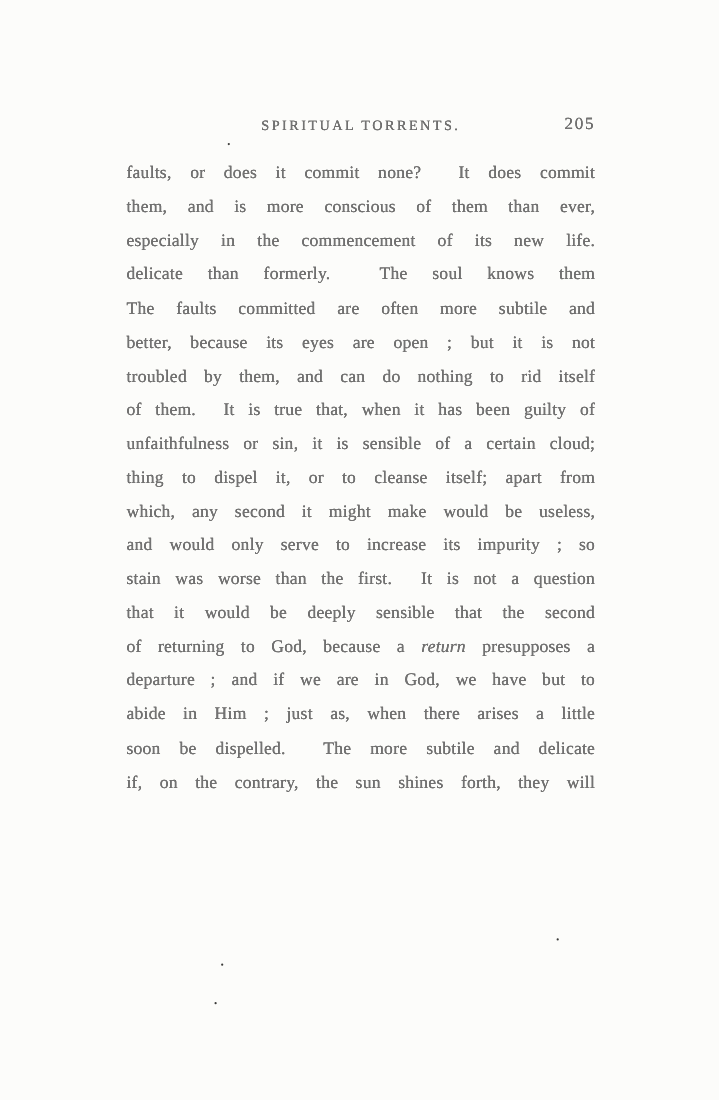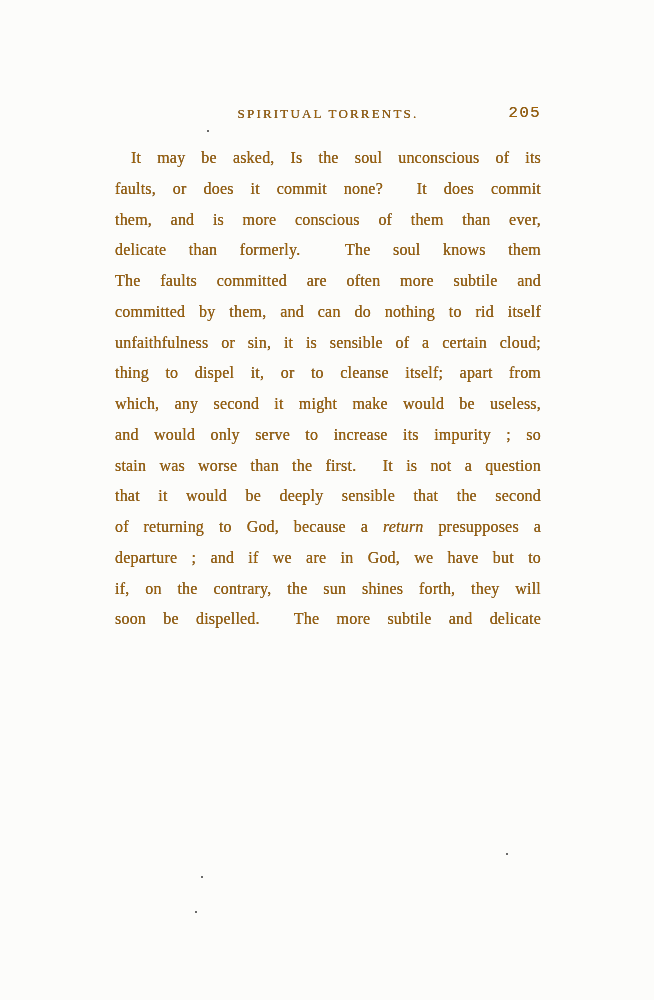--- a/index.html
+++ b/index.html
@@ -2,21 +2,21 @@
 <html><head>
 <meta charset="utf-8">
 <style>
   html, body { margin: 0; padding: 0; background: #fcfcfa; }
   .page {
     position: relative;
     width: 654px;
     height: 1000px;
     background: #fcfcfa;
     font-family: "Liberation Serif", serif;
-    color: #a16207;
+    color: #737373;
     overflow: hidden;
   }
   .running-head {
     position: absolute;
     left: 115px;
     top: 106px;
     width: 426px;
     height: 22px;
   }
   .head-title {
@@ -29,21 +29,20 @@
     white-space: nowrap;
     text-shadow: 0 0 0.5px rgba(25,24,22,0.85);
   }
   .page-num {
     position: absolute;
     right: 0;
     top: -2px;
     font-size: 15.5px;
     letter-spacing: 1.5px;
     text-shadow: 0 0 0.5px rgba(25,24,22,0.85);
-    font-family: Liberation Mono, monospace;
   }
   .text-block {
     position: absolute;
     left: 115px;
     top: 143px;
     width: 426px;
   }
   .line {
     text-align: justify;
     text-align-last: justify;
@@ -65,36 +64,39 @@
 </head>
 <body>
 
 <div class="page">
   <header class="running-head">
     <span class="head-title">SPIRITUAL TORRENTS.</span>
     <span class="page-num">205</span>
   </header>
 
   <main class="text-block">
-      <div class="line indent">It may be asked, Is the soul unconscious of its</div>
       <div class="line">faults, or does it commit none?&nbsp; It does commit</div>
       <div class="line">them, and is more conscious of them than ever,</div>
+      <div class="line">especially in the commencement of its new life.</div>
       <div class="line">delicate than formerly.&nbsp; The soul knows them</div>
       <div class="line">The faults committed are often more subtile and</div>
-      <div class="line">committed by them, and can do nothing to rid itself</div>
+      <div class="line">better, because its eyes are open ; but it is not</div>
+      <div class="line">troubled by them, and can do nothing to rid itself</div>
+      <div class="line">of them.&nbsp; It is true that, when it has been guilty of</div>
       <div class="line">unfaithfulness or sin, it is sensible of a certain cloud;</div>
       <div class="line">thing to dispel it, or to cleanse itself; apart from</div>
       <div class="line">which, any second it might make would be useless,</div>
       <div class="line">and would only serve to increase its impurity ; so</div>
       <div class="line">stain was worse than the first.&nbsp; It is not a question</div>
       <div class="line">that it would be deeply sensible that the second</div>
       <div class="line">of returning to God, because a <i>return</i> presupposes a</div>
       <div class="line">departure ; and if we are in God, we have but to</div>
+      <div class="line">abide in Him ; just as, when there arises a little</div>
+      <div class="line">soon be dispelled.&nbsp; The more subtile and delicate</div>
       <div class="line">if, on the contrary, the sun shines forth, they will</div>
-      <div class="line">soon be dispelled.&nbsp; The more subtile and delicate</div>
     </main>
 
   <div id="speck-layer">
       <div class="speck" style="left: 207px; top: 130px;"></div>
       <div class="speck" style="left: 506px; top: 853px;"></div>
       <div class="speck" style="left: 201px; top: 876px;"></div>
       <div class="speck" style="left: 195px; top: 911px;"></div>
     </div>
 </div>
 

